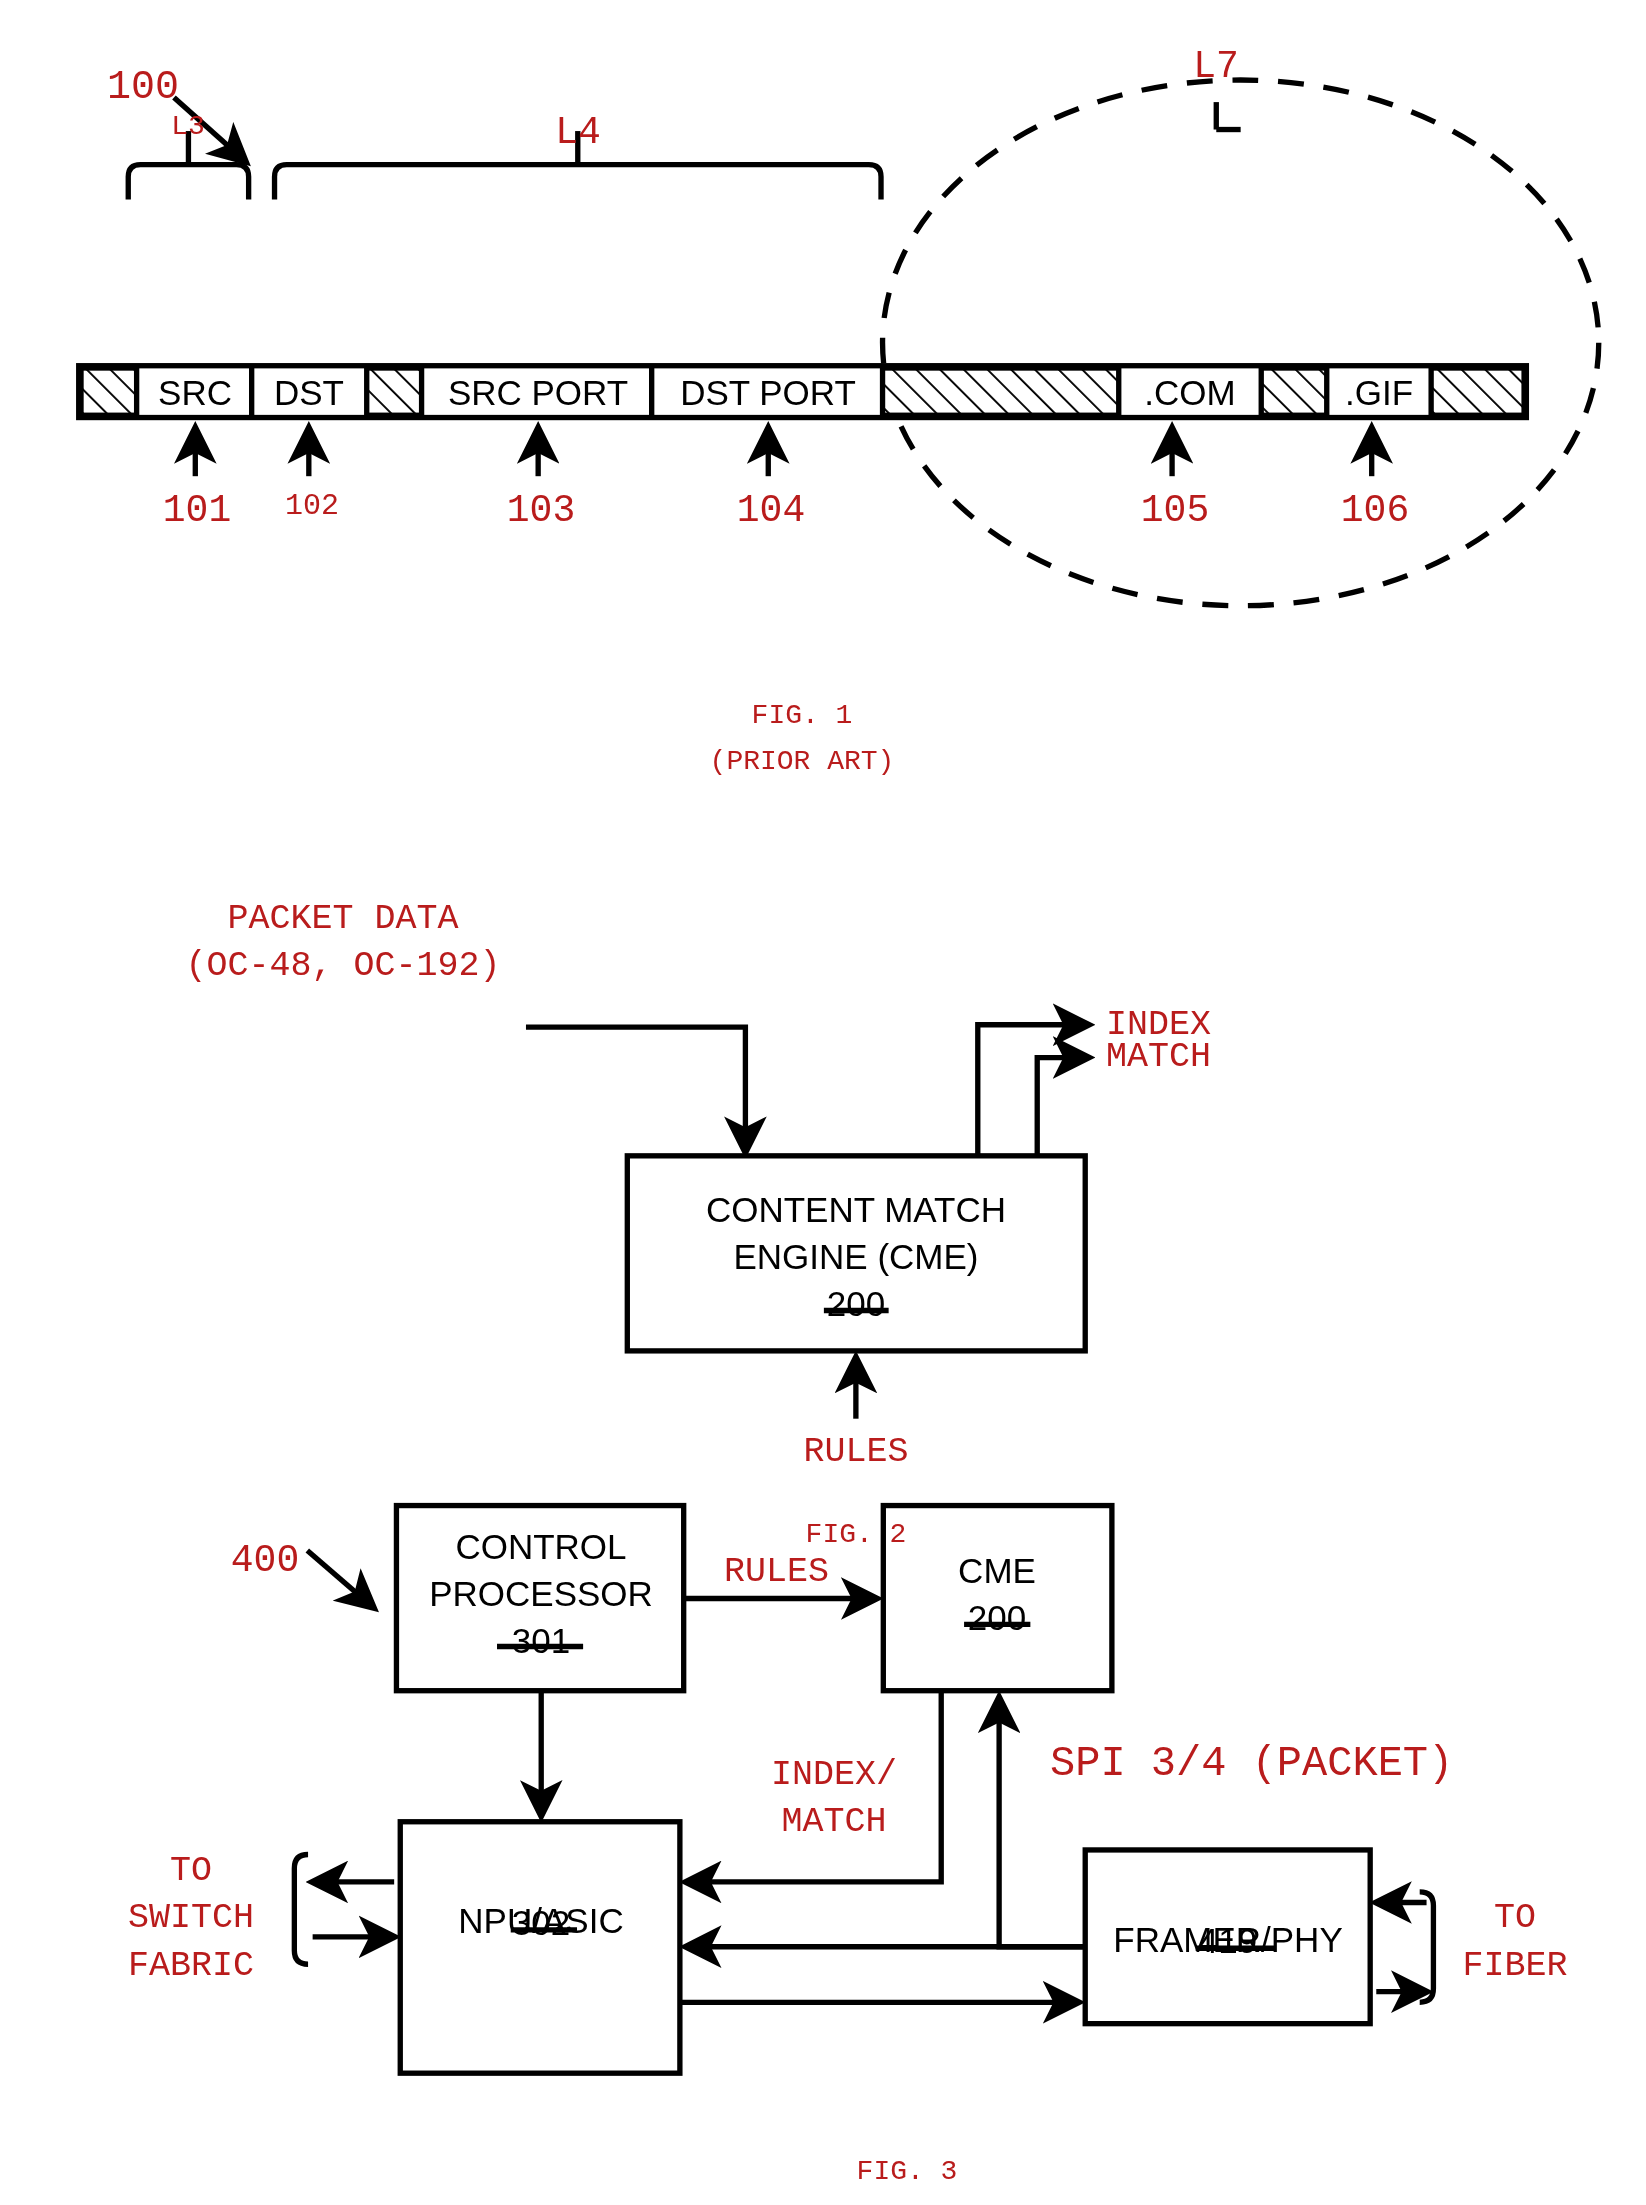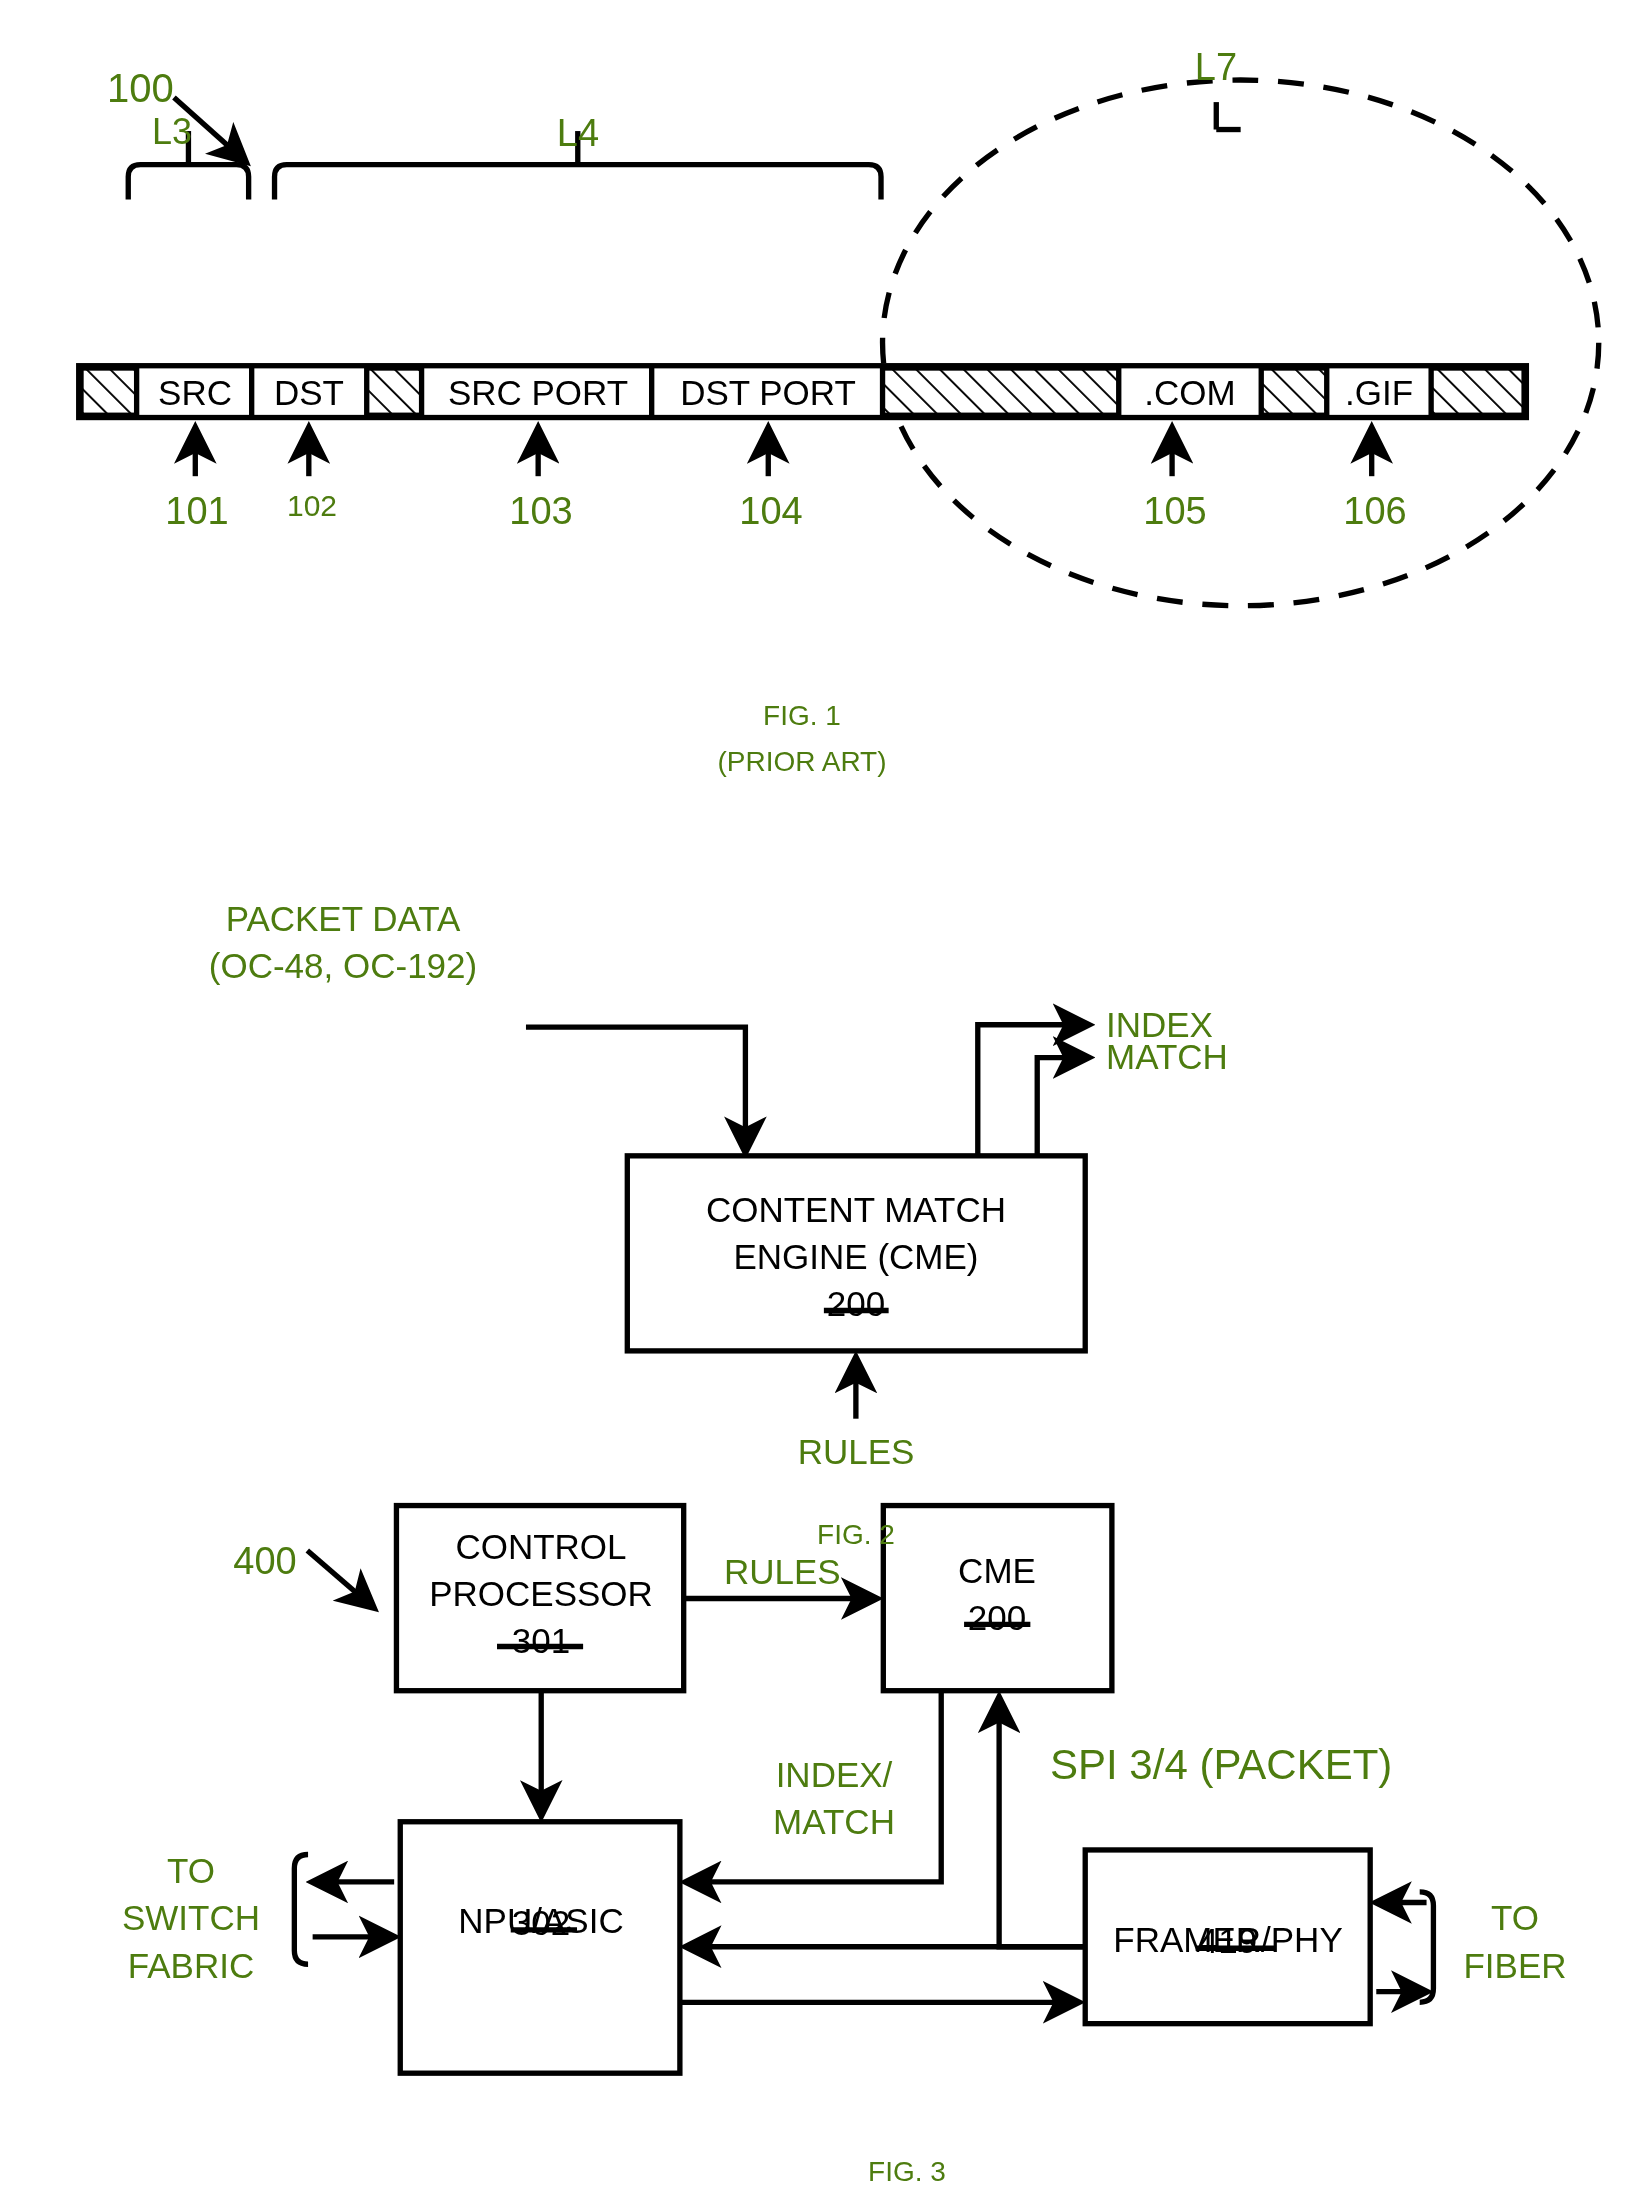--- a/index.html
+++ b/index.html
@@ -23,22 +23,22 @@
   }
   svg.figure-layer {
     position: absolute;
     left: 0; top: 0;
     width: 1647px;
     height: 2205px;
     overflow: visible;
   }
   .lbl {
     position: absolute;
-    font-family: Liberation Sans, sans-serif;
-    color: #4d7c0f;
+    font-family: Liberation Mono, monospace;
+    color: #b91c1c;
     white-space: pre;
     line-height: 1.22;
     font-size: 34px;
   }
   .ctr { text-align: center; transform: translateX(-50%); }
   .fig-caption {
     font-size: 28px;
     text-align: center;
     transform: translateX(-50%);
     margin-top: 15px;
@@ -177,21 +177,21 @@
       <line x1="410" y1="2542" x2="517" y2="2542" stroke="#000" stroke-width="7" marker-end="url(#arrow)"></line>
 
       <path d="M 1863 2483 Q 1881 2483 1881 2501 L 1881 2610 Q 1881 2628 1863 2628" fill="none" stroke="#000" stroke-width="7"></path>
       <line x1="1872" y1="2497" x2="1806" y2="2497" stroke="#000" stroke-width="7" marker-end="url(#arrow)"></line>
       <line x1="1806" y1="2614" x2="1872" y2="2614" stroke="#000" stroke-width="7" marker-end="url(#arrow)"></line>
     </g>
   </svg>
 
   <div class="lbl" style="left:107px; top:64px; font-size:40px;">100</div>
 
-  <div class="lbl ctr" style="left:172px; top:110px; font-size:36px;">L3</div>
+  <div class="lbl ctr" style="left:188px; top:110px; font-size:28px;">L3</div>
   <div class="lbl ctr" style="left:578px; top:110px; font-size:38px;">L4</div>
   <div class="lbl ctr" style="left:1216px; top:44px; font-size:38px;">L7</div>
 
   <div class="seg-text" style="left:195px; top:393px;">SRC</div>
   <div class="seg-text" style="left:309px; top:393px;">DST</div>
   <div class="seg-text" style="left:538px; top:393px;text-align:center;">SRC PORT</div>
   <div class="seg-text" style="left:768px; top:393px;">DST PORT</div>
   <div class="seg-text" style="left:1190px; top:393px;">.COM</div>
   <div class="seg-text" style="left:1379px; top:393px;">.GIF</div>
 

